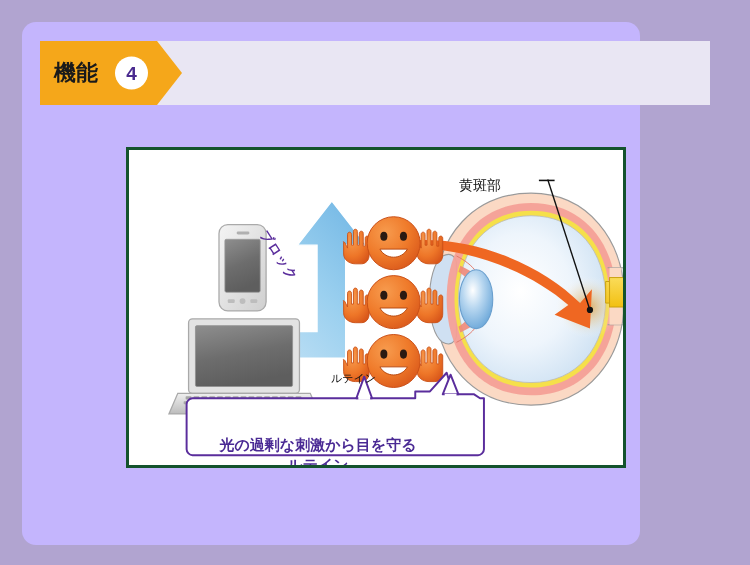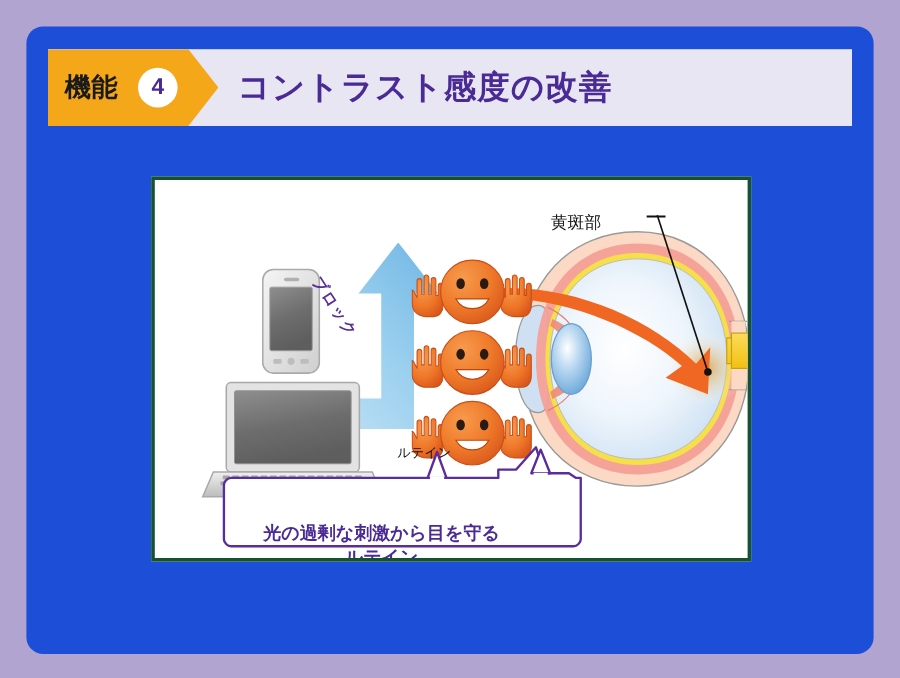--- a/index.html
+++ b/index.html
@@ -12,23 +12,23 @@
     background: #b1a4d0;
     font-family: "Liberation Sans", "DejaVu Sans", sans-serif;
     overflow: hidden;
   }
 
   
   #card {
     position: absolute;
     left: 22px;
     top: 22px;
-    width: 706px;
+    width: 618px;
     height: 523px;
-    background: #1d4ed8;
+    background: #c4b5fd;
     border-radius: 14px;
     box-sizing: border-box;
   }
 
   
   #header-bar {
     position: absolute;
     left: 18px;
     top: 19px;
     width: 670px;
@@ -160,21 +160,20 @@
 
   <div id="header-bar">
 
     <div id="feature-badge">
       <span id="badge-kanji">機能</span>
       <span id="badge-circle">
         <span id="badge-number">4</span>
       </span>
     </div>
 
-    <div id="header-title">コントラスト感度の改善</div>
   </div>
 
   <div id="illustration-panel">
 
     <svg id="illustration-svg" viewBox="0 0 500 321">
       <defs>
 
         <linearGradient id="gradArrow" x1="0" y1="1" x2="1" y2="0">
           <stop offset="0%" stop-color="#cfe7f7"></stop>
           <stop offset="55%" stop-color="#9bd0ef"></stop>

